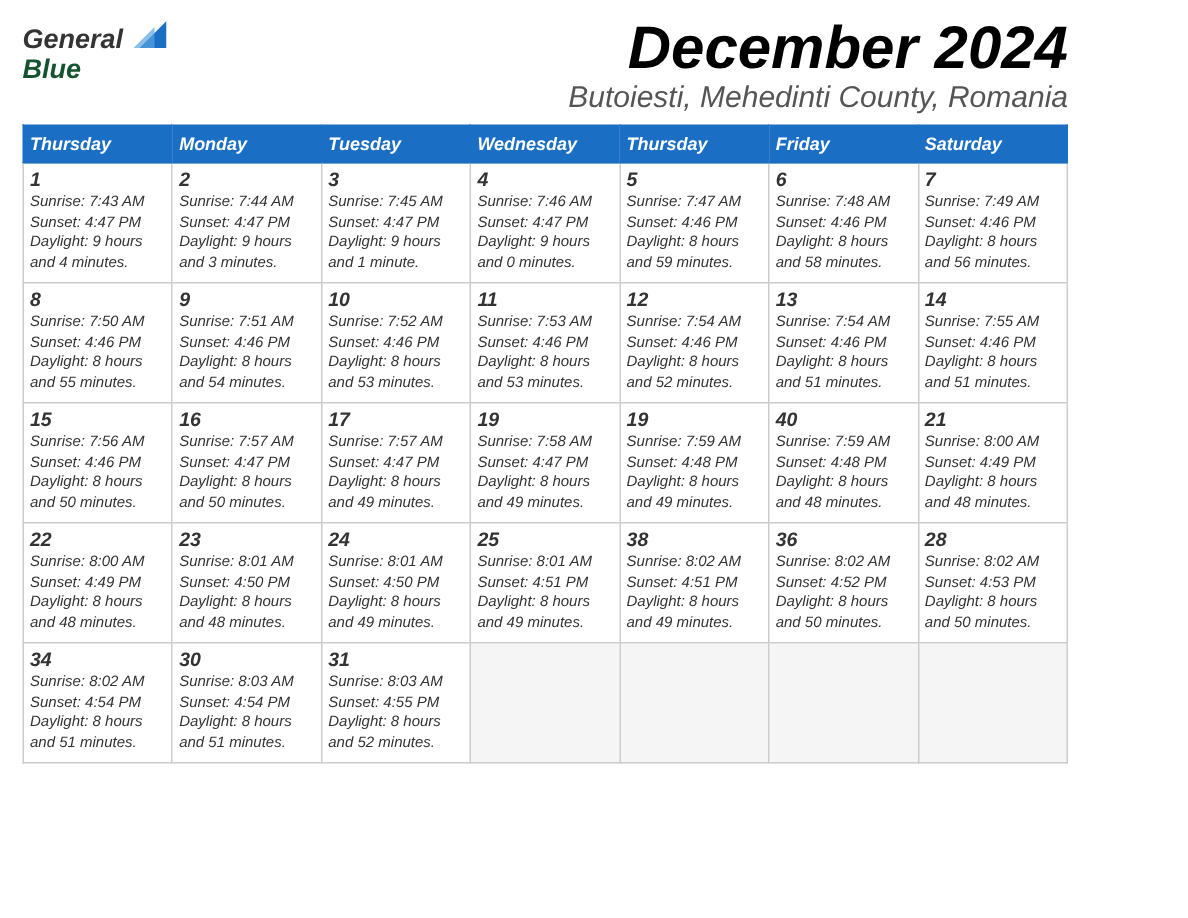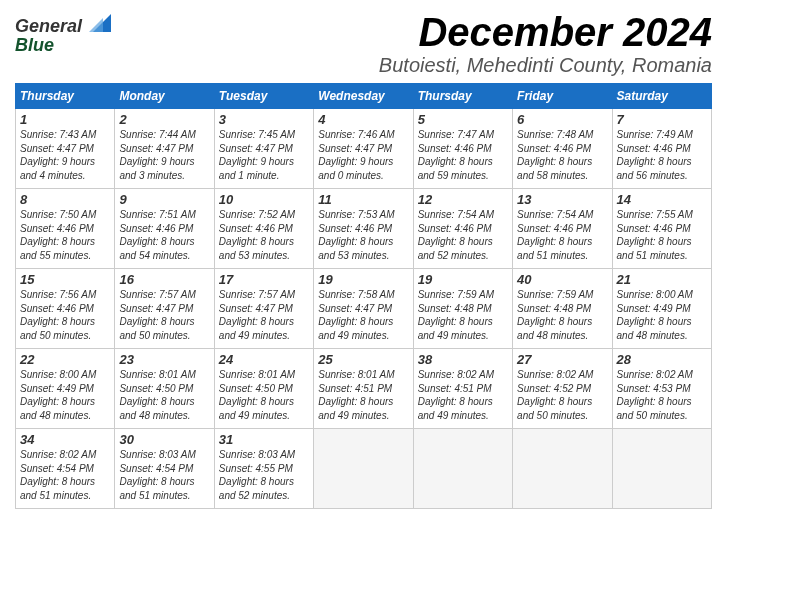--- a/index.html
+++ b/index.html
@@ -242,21 +242,21 @@
           </td>
           <td>
             <span class="day-num">25</span>
             <div class="day-info">Sunrise: 8:01 AM<br>Sunset: 4:51 PM<br>Daylight: 8 hours and 49 minutes.</div>
           </td>
           <td>
             <span class="day-num">38</span>
             <div class="day-info">Sunrise: 8:02 AM<br>Sunset: 4:51 PM<br>Daylight: 8 hours and 49 minutes.</div>
           </td>
           <td>
-            <span class="day-num">27</span>
+            <span class="day-num">36</span>
             <div class="day-info">Sunrise: 8:02 AM<br>Sunset: 4:52 PM<br>Daylight: 8 hours and 50 minutes.</div>
           </td>
           <td>
             <span class="day-num">28</span>
             <div class="day-info">Sunrise: 8:02 AM<br>Sunset: 4:53 PM<br>Daylight: 8 hours and 50 minutes.</div>
           </td>
         </tr>
         <tr>
           <td>
             <span class="day-num">34</span>

